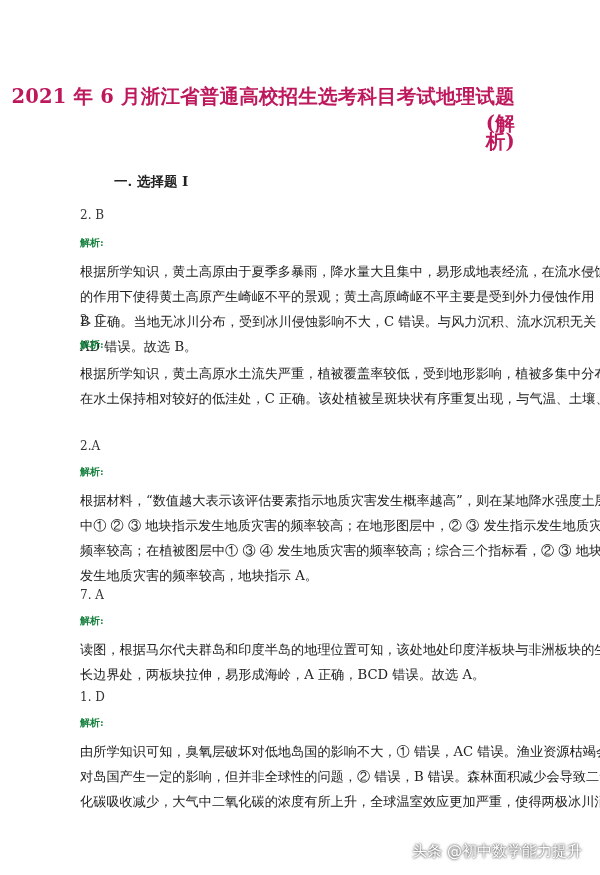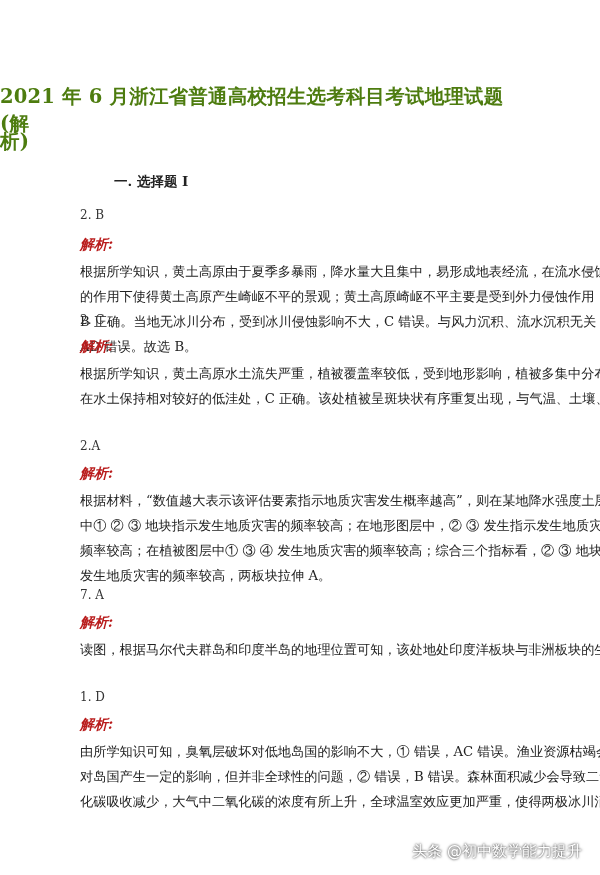--- a/index.html
+++ b/index.html
@@ -1,24 +1,24 @@
 <!DOCTYPE html>
 <html><head>
   <meta charset="utf-8">
   <style>
     html, body { margin: 0; padding: 0; background: #ffffff; }
     body { width: 600px; height: 875px; position: relative; overflow: hidden;
       font-family: "DejaVu Serif", "Liberation Serif", serif; color: #1a1a1a; }
-    .title { position: absolute; left: 0; width: 515px; text-align: left;
-      font-size: 19.5px; font-weight: bold; letter-spacing: 0.2px; color: #4d7c0f; }
+    .title { position: absolute; left: 0; width: 515px; text-align: right;
+      font-size: 19.5px; font-weight: bold; letter-spacing: 0.2px; color: #be185d; }
     .t1 { top: 83px; }
     .t2 { top: 128px; }
     .section { position: absolute; left: 80px; top: 173px; font-size: 13.5px; font-weight: bold; color: #222; margin-left: 34px; }
     .ans { position: absolute; left: 80px; font-size: 12px; color: #333; }
-    .jx { position: absolute; left: 80px; font-size: 14px; font-style: italic; font-weight: bold; color: #b91c1c; }
+    .jx { position: absolute; left: 80px; font-size: 10px; font-weight: bold; color: #15803d; }
     .para { position: absolute; left: 80px; width: 446px; font-size: 13.2px; line-height: 25px; color: #222; }
     .line { display: block; white-space: nowrap; text-align: justify; text-align-last: justify; }
     .line.last { text-align-last: left; }
     .watermark { position: absolute; right: 18px; bottom: 14px; font-family: "DejaVu Sans", sans-serif;
       font-size: 15px; color: #ffffff; text-shadow: 0 0 2px #555, 0 0 3px #777; margin-left: 8px; }
   </style>
 </head>
 <body>
 
 <div class="title t1">2021 年 6 月浙江省普通高校招生选考科目考试地理试题(解</div>
@@ -40,27 +40,28 @@
   <span class="line">根据所学知识，黄土高原水土流失严重，植被覆盖率较低，受到地形影响，植被多集中分布</span>
   <span class="line">在水土保持相对较好的低洼处，C 正确。该处植被呈斑块状有序重复出现，与气温、土壤、</span>
 </div>
 
 <div class="ans" style="top:439px">2.A</div>
 <div class="jx" style="top:465px">解析:</div>
 <div class="para" style="top:488px">
   <span class="line">根据材料，“数值越大表示该评估要素指示地质灾害发生概率越高”，则在某地降水强度土层</span>
   <span class="line">中① ② ③ 地块指示发生地质灾害的频率较高；在地形图层中，② ③ 发生指示发生地质灾害的</span>
   <span class="line">频率较高；在植被图层中① ③ ④ 发生地质灾害的频率较高；综合三个指标看，② ③ 地块指示</span>
-  <span class="line last">发生地质灾害的频率较高，两板块拉伸 A。</span>
+  <span class="line last">发生地质灾害的频率较高，地块指示 A。</span>
 </div>
 
 <div class="ans" style="top:588px">7. A</div>
 <div class="jx" style="top:614px">解析:</div>
 <div class="para" style="top:637px">
   <span class="line">读图，根据马尔代夫群岛和印度半岛的地理位置可知，该处地处印度洋板块与非洲板块的生</span>
+  <span class="line last">长边界处，两板块拉伸，易形成海岭，A 正确，BCD 错误。故选 A。</span>
 </div>
 
 <div class="ans" style="top:690px">1. D</div>
 <div class="jx" style="top:716px">解析:</div>
 <div class="para" style="top:739px">
   <span class="line">由所学知识可知，臭氧层破坏对低地岛国的影响不大，① 错误，AC 错误。渔业资源枯竭会</span>
   <span class="line">对岛国产生一定的影响，但并非全球性的问题，② 错误，B 错误。森林面积减少会导致二氧</span>
   <span class="line">化碳吸收减少，大气中二氧化碳的浓度有所上升，全球温室效应更加严重，使得两极冰川消</span>
 </div>
 

